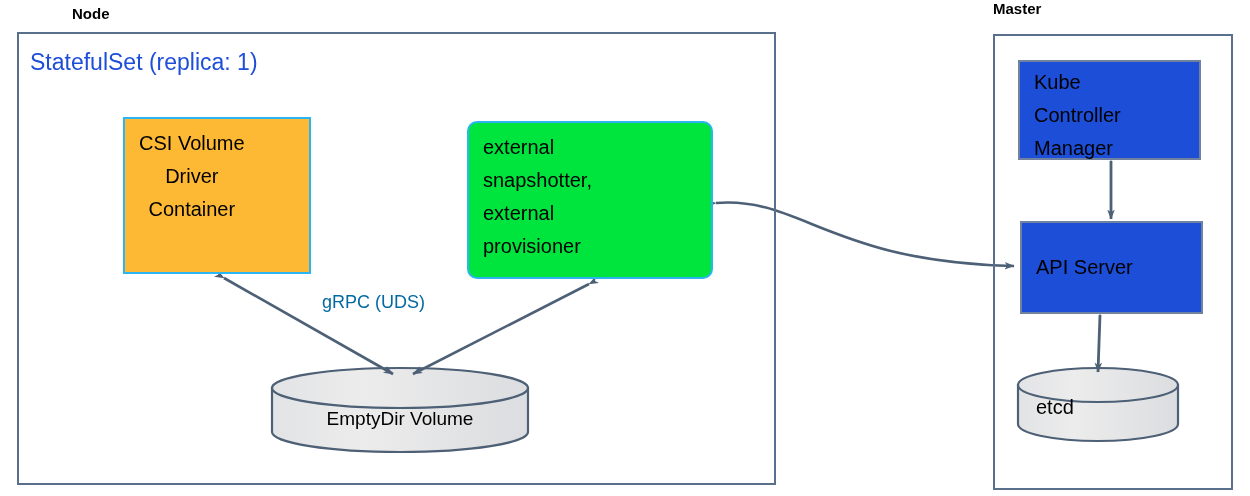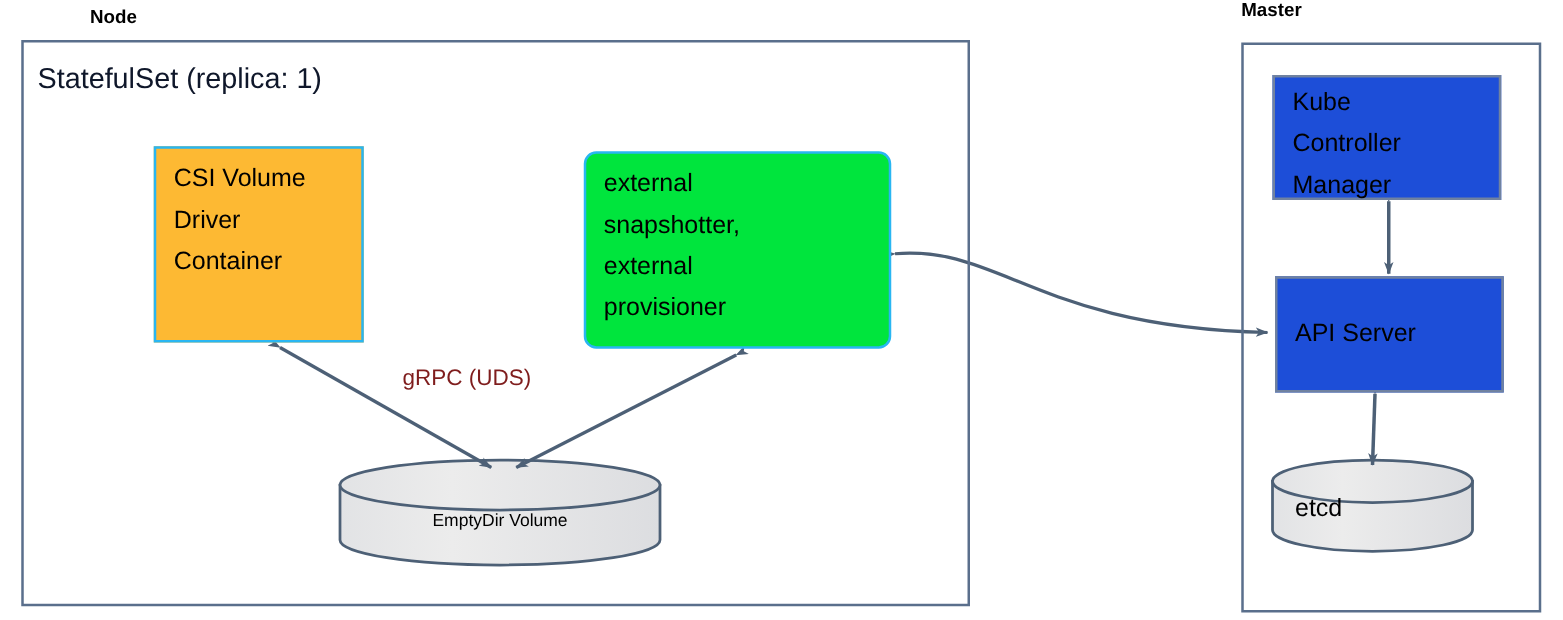--- a/index.html
+++ b/index.html
@@ -33,21 +33,21 @@
     font-size: 15px;
     line-height: 17px;
     color: #000;
     white-space: nowrap;
   }
 
   
   .sts-title {
     font-size: 23px;
     line-height: 27px;
-    color: #0f172a;
+    color: #1d4ed8;
     white-space: nowrap;
   }
 
   
   .proc-box {
     border: 2px solid #29b6f2;
     display: flex;
     align-items: center;
     padding: 8px 10px 0 14px;
   }
@@ -74,31 +74,31 @@
     white-space: pre-line;
     color: #000;
   }
   .grey-box.centered { align-items: center; }
 
   
   .cyl-label {
     position: absolute;
     width: 100%;
     text-align: center;
-    font-size: 14px;
+    font-size: 19px;
     color: #000;
     pointer-events: none;
   }
   .cyl-label.left { text-align: left; }
 
   
   .edge-label {
     font-size: 18px;
     line-height: 20px;
-    color: #7f1d1d;
+    color: #0369a1;
     white-space: nowrap;
   }
   svg { overflow: visible; }
 </style>
 </head>
 <body>
 
 <div id="canvas">
 
   <svg class="abs" style="left:0;top:0;width:1250px;height:496px;" viewBox="0 0 1250 496">
@@ -133,21 +133,21 @@
 
     <line x1="1100" y1="315" x2="1098" y2="372" stroke="#4d6076" stroke-width="2.8" marker-start="url(#ah)" marker-end="url(#ah)"></line>
   </svg>
 
   <div class="abs group-label" style="left:44px; top:5px;margin-left:28px;">Node</div>
 
   <div class="abs group-box" style="left:17px; top:32px; width:759px; height:453px;"></div>
 
   <div class="abs sts-title" style="left:30px; top:49px;">StatefulSet (replica: 1)</div>
 
-  <div class="abs proc-box proc-orange" style="left:123px; top:117px; width:168px; height:157px; align-items:flex-start;">
+  <div class="abs proc-box proc-orange" style="left:123px; top:117px; width:188px; height:157px; align-items:flex-start;text-align:center;">
     <span class="proc-text">CSI Volume
 Driver
 Container</span>
   </div>
 
   <div class="abs proc-box proc-green" style="left:467px; top:121px; width:246px; height:158px; align-items:flex-start;">
     <span class="proc-text">external
 snapshotter,
 external
 provisioner</span>

